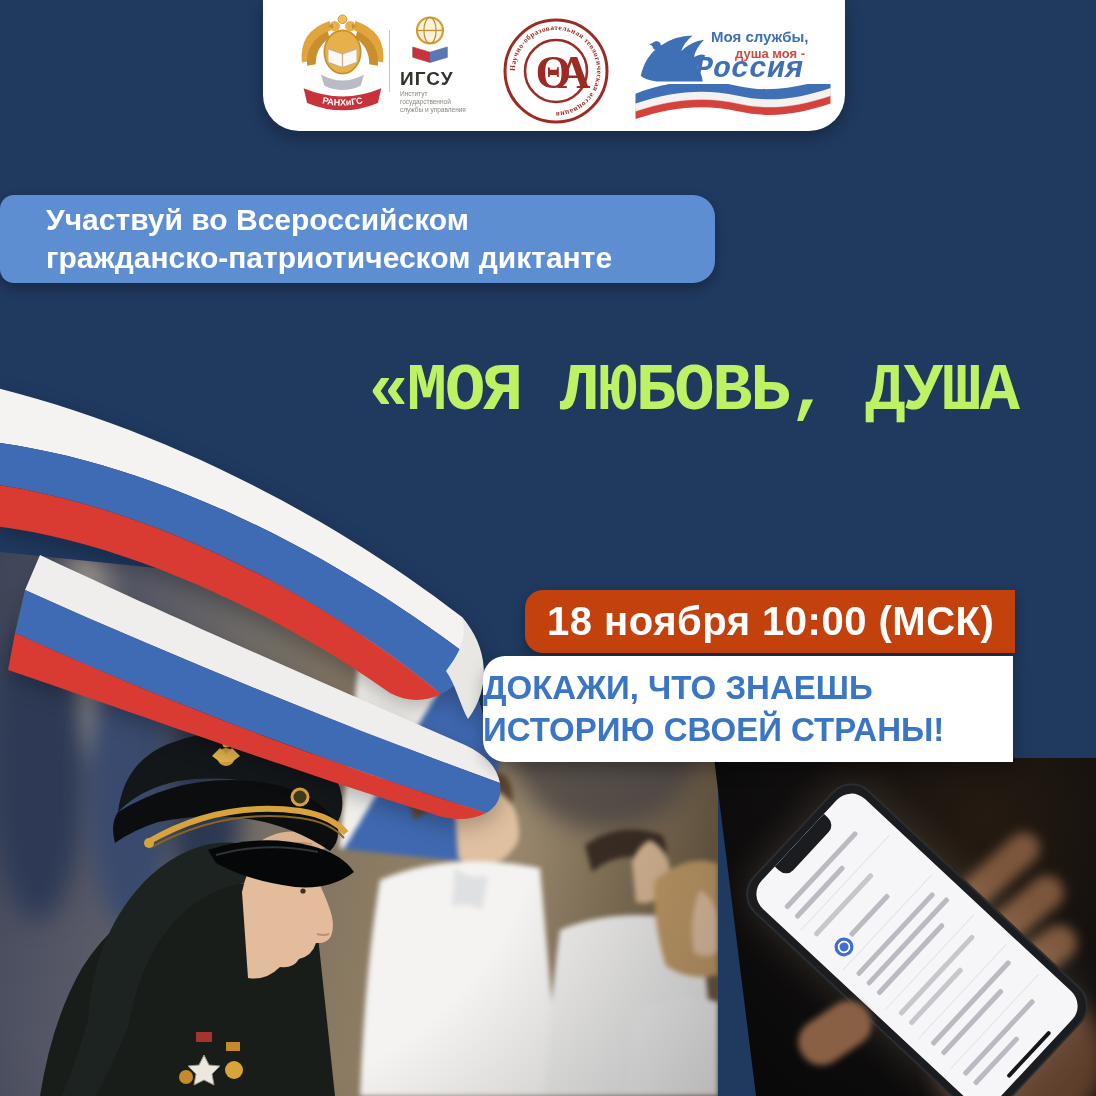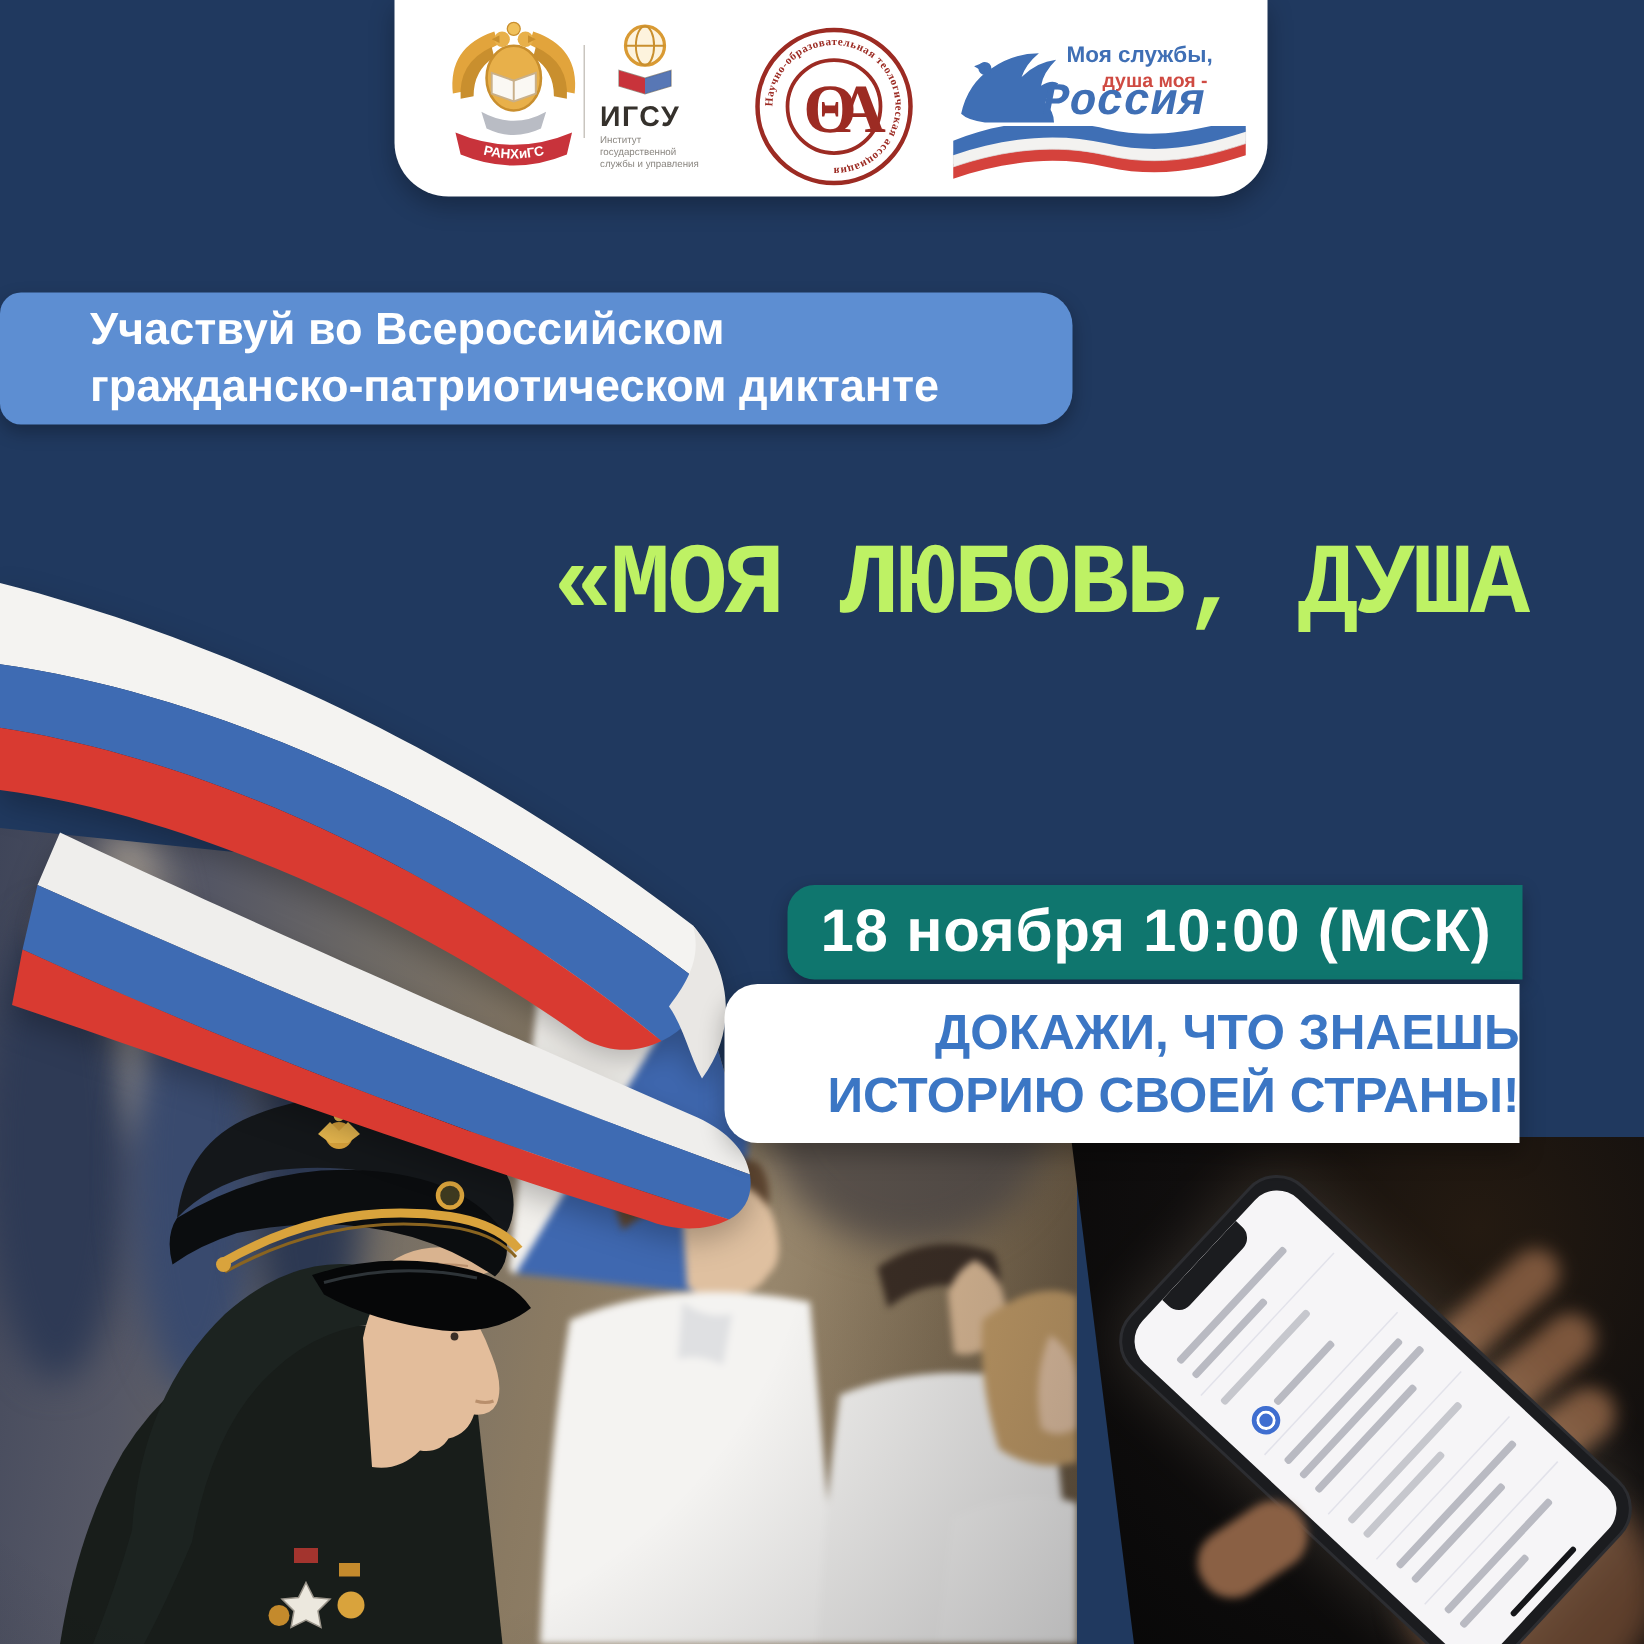--- a/index.html
+++ b/index.html
@@ -14,39 +14,39 @@
   .igsu-acronym{font-weight:bold;font-size:19px;letter-spacing:1px;color:#35312c;}
   .igsu-sub{font-size:6.5px;color:#8a8680;line-height:8px;}
   .mlr1{font-weight:bold;font-size:15px;color:#3f6fb5;}
   .mlr2{font-weight:bold;font-size:13px;color:#cf4a42;}
   .mlr3{font-family:"DejaVu Serif",serif;font-style:italic;font-weight:bold;
         font-size:30px;color:#3f6fb5;}
 
   
   #promo-banner{left:0;top:195px;width:715px;height:88px;background:#5d8ed2;
     border-radius:14px 22px 22px 14px;z-index:30;display:flex;flex-direction:column;
-    justify-content:center;padding-left:60px;box-sizing:border-box;
+    justify-content:center;padding-left:46px;box-sizing:border-box;
     box-shadow:0 5px 12px rgba(0,0,0,.28);}
   #promo-banner .line{color:#fff;font-weight:bold;font-size:30px;line-height:38px;}
 
   
   #main-title{left:0;top:352px;width:1018px;text-align:right;z-index:30;}
   #main-title .line{color:#bef264;font-weight:800;font-size:67px;line-height:79px;
     letter-spacing:-2px;font-family:Liberation Mono, monospace;margin-left:40px;}
 
   
-  #date-banner{left:525px;top:590px;width:490px;height:63px;background:#0f766e;
+  #date-banner{left:525px;top:590px;width:490px;height:63px;background:#c2410c;
     border-radius:18px 0 0 18px;z-index:32;display:flex;align-items:center;
     padding-left:22px;box-sizing:border-box;box-shadow:0 5px 12px rgba(0,0,0,.3);}
   #date-banner .line{color:#fff;font-weight:800;font-size:40px;letter-spacing:.5px;}
 
   
   #cta-banner{left:483px;top:656px;width:530px;height:106px;background:#ffffff;
     border-radius:22px 0 0 22px;z-index:32;display:flex;flex-direction:column;
-    justify-content:center;align-items:flex-end;box-shadow:0 8px 16px rgba(0,0,0,.28);}
+    justify-content:center;align-items:flex-start;box-shadow:0 8px 16px rgba(0,0,0,.28);}
   #cta-banner .line{color:#3b76c4;font-weight:800;font-size:33px;line-height:42px;}
 
   
   #event-photo{left:0;top:550px;width:718px;height:546px;z-index:10;overflow:hidden;
     clip-path:polygon(0 2px,302px 33px,467px 109px,495px 207px,718px 210px,718px 546px,0 546px);
     background:linear-gradient(100deg,#3f4559 0%,#565866 18%,#6e6a66 32%,#8a7a62 52%,
                #97866c 70%,#7b694f 88%,#63523c 100%);}
   .blob{position:absolute;border-radius:50%;}
 
   

